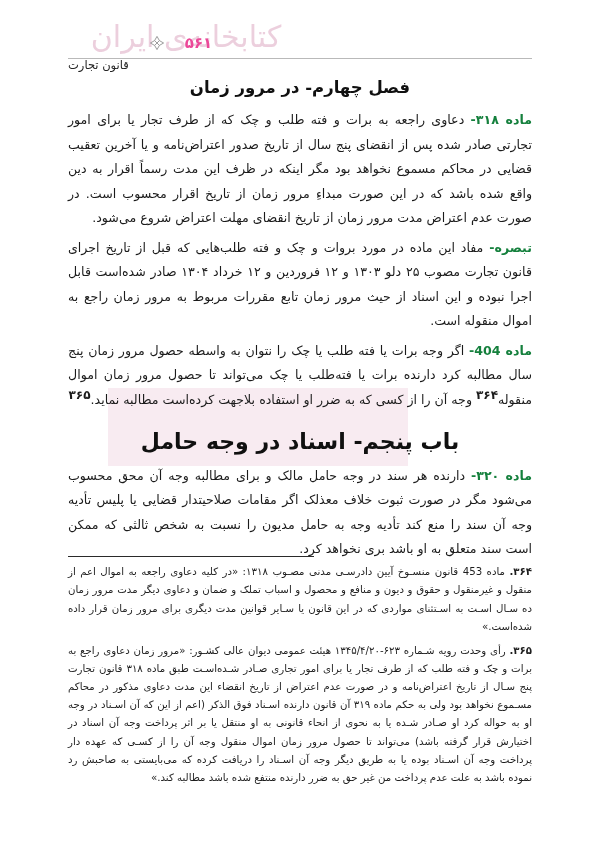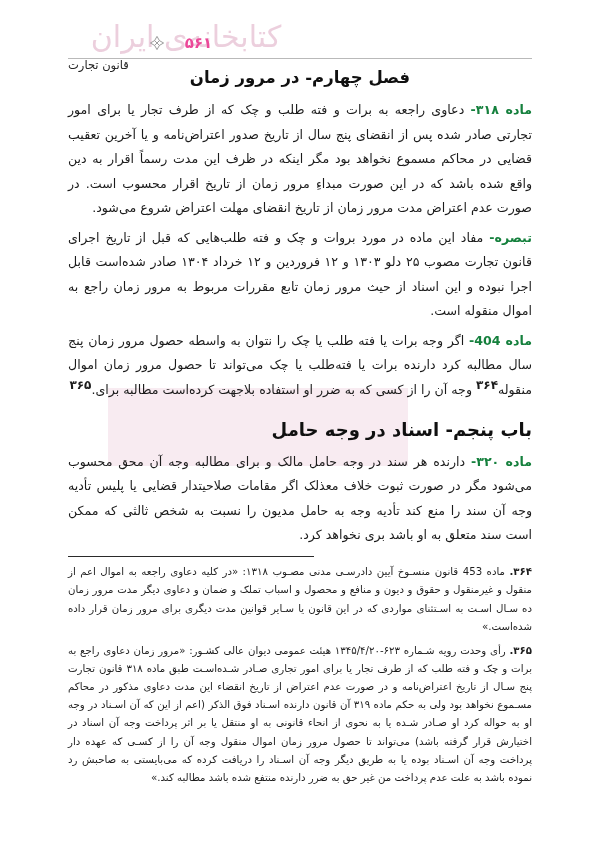--- a/index.html
+++ b/index.html
@@ -108,27 +108,27 @@
     left: 68px;
     top: 64px;
     width: 464px;
     z-index: 2;
   }
   .chapter-heading {
     font-size: 16.5px;
     font-weight: 700;
     text-align: center;
     color: #101010;
-    margin: 4px 0 11px 0;
+    margin: 14px 0 11px 0;
     letter-spacing: 0px;
   }
   .section-heading {
-    font-size: 18px;
-    font-weight: 700;
-    text-align: right;
+    font-size: 22px;
+    font-weight: 700;
+    text-align: center;
     color: #101010;
     margin: 16px 0 10px 0;
   }
   .para {
     font-size: 12.6px;
     line-height: 1.95;
     text-align: justify;
     text-align-last: justify;
     color: #1b1b1b;
     margin: 0 0 5px 0;
@@ -218,21 +218,21 @@
 
     <p class="para last-right">
       <span class="lbl">ماده ۳۱۸-</span><span> دعاوی راجعه به برات و فته طلب و چک که از طرف تجار یا برای امور تجارتی صادر شده پس از انقضای پنج سال از تاریخ صدور اعتراض‌نامه و یا آخرین تعقیب قضایی در محاکم مسموع نخواهد بود مگر اینکه در ظرف این مدت رسماً اقرار به دین واقع شده باشد که در این صورت مبداءِ مرور زمان از تاریخ اقرار محسوب است. در صورت عدم اعتراض مدت مرور زمان از تاریخ انقضای مهلت اعتراض شروع می‌شود.</span>
     </p>
 
     <p class="para last-right">
       <span class="lbl">تبصره-</span><span> مفاد این ماده در مورد بروات و چک و فته طلب‌هایی که قبل از تاریخ اجرای قانون تجارت مصوب ۲۵ دلو ۱۳۰۳ و ۱۲ فروردین و ۱۲ خرداد ۱۳۰۴ صادر شده‌است قابل اجرا نبوده و این اسناد از حیث مرور زمان تابع مقررات مربوط به مرور زمان راجع به اموال منقوله است.</span>
     </p>
 
     <p class="para last-right">
-      <span class="lbl">ماده 404-</span><span> اگر وجه برات یا فته طلب یا چک را نتوان به واسطه حصول مرور زمان پنج سال مطالبه کرد دارنده برات یا فته‌طلب یا چک می‌تواند تا حصول مرور زمان اموال منقوله</span><sup class="fn">۳۶۴</sup><span> وجه آن را از کسی که به ضرر او استفاده بلاجهت کرده‌است مطالبه برای.</span><sup class="fn">۳۶۵</sup>
+      <span class="lbl">ماده 404-</span><span> اگر وجه برات یا فته طلب یا چک را نتوان به واسطه حصول مرور زمان پنج سال مطالبه کرد دارنده برات یا فته‌طلب یا چک می‌تواند تا حصول مرور زمان اموال منقوله</span><sup class="fn">۳۶۴</sup><span> وجه آن را از کسی که به ضرر او استفاده بلاجهت کرده‌است مطالبه نماید.</span><sup class="fn">۳۶۵</sup>
     </p>
 
 
     <h2 class="section-heading">باب پنجم- اسناد در وجه حامل</h2>
 
     <p class="para last-right">
       <span class="lbl">ماده ۳۲۰-</span><span> دارنده هر سند در وجه حامل مالک و برای مطالبه وجه آن محق محسوب می‌شود مگر در صورت ثبوت خلاف معذلک اگر مقامات صلاحیتدار قضایی یا پلیس تأدیه وجه آن سند را منع کند تأدیه وجه به حامل مدیون را نسبت به شخص ثالثی که ممکن است سند متعلق به او باشد بری نخواهد کرد.</span>
     </p>
 
   </div>

